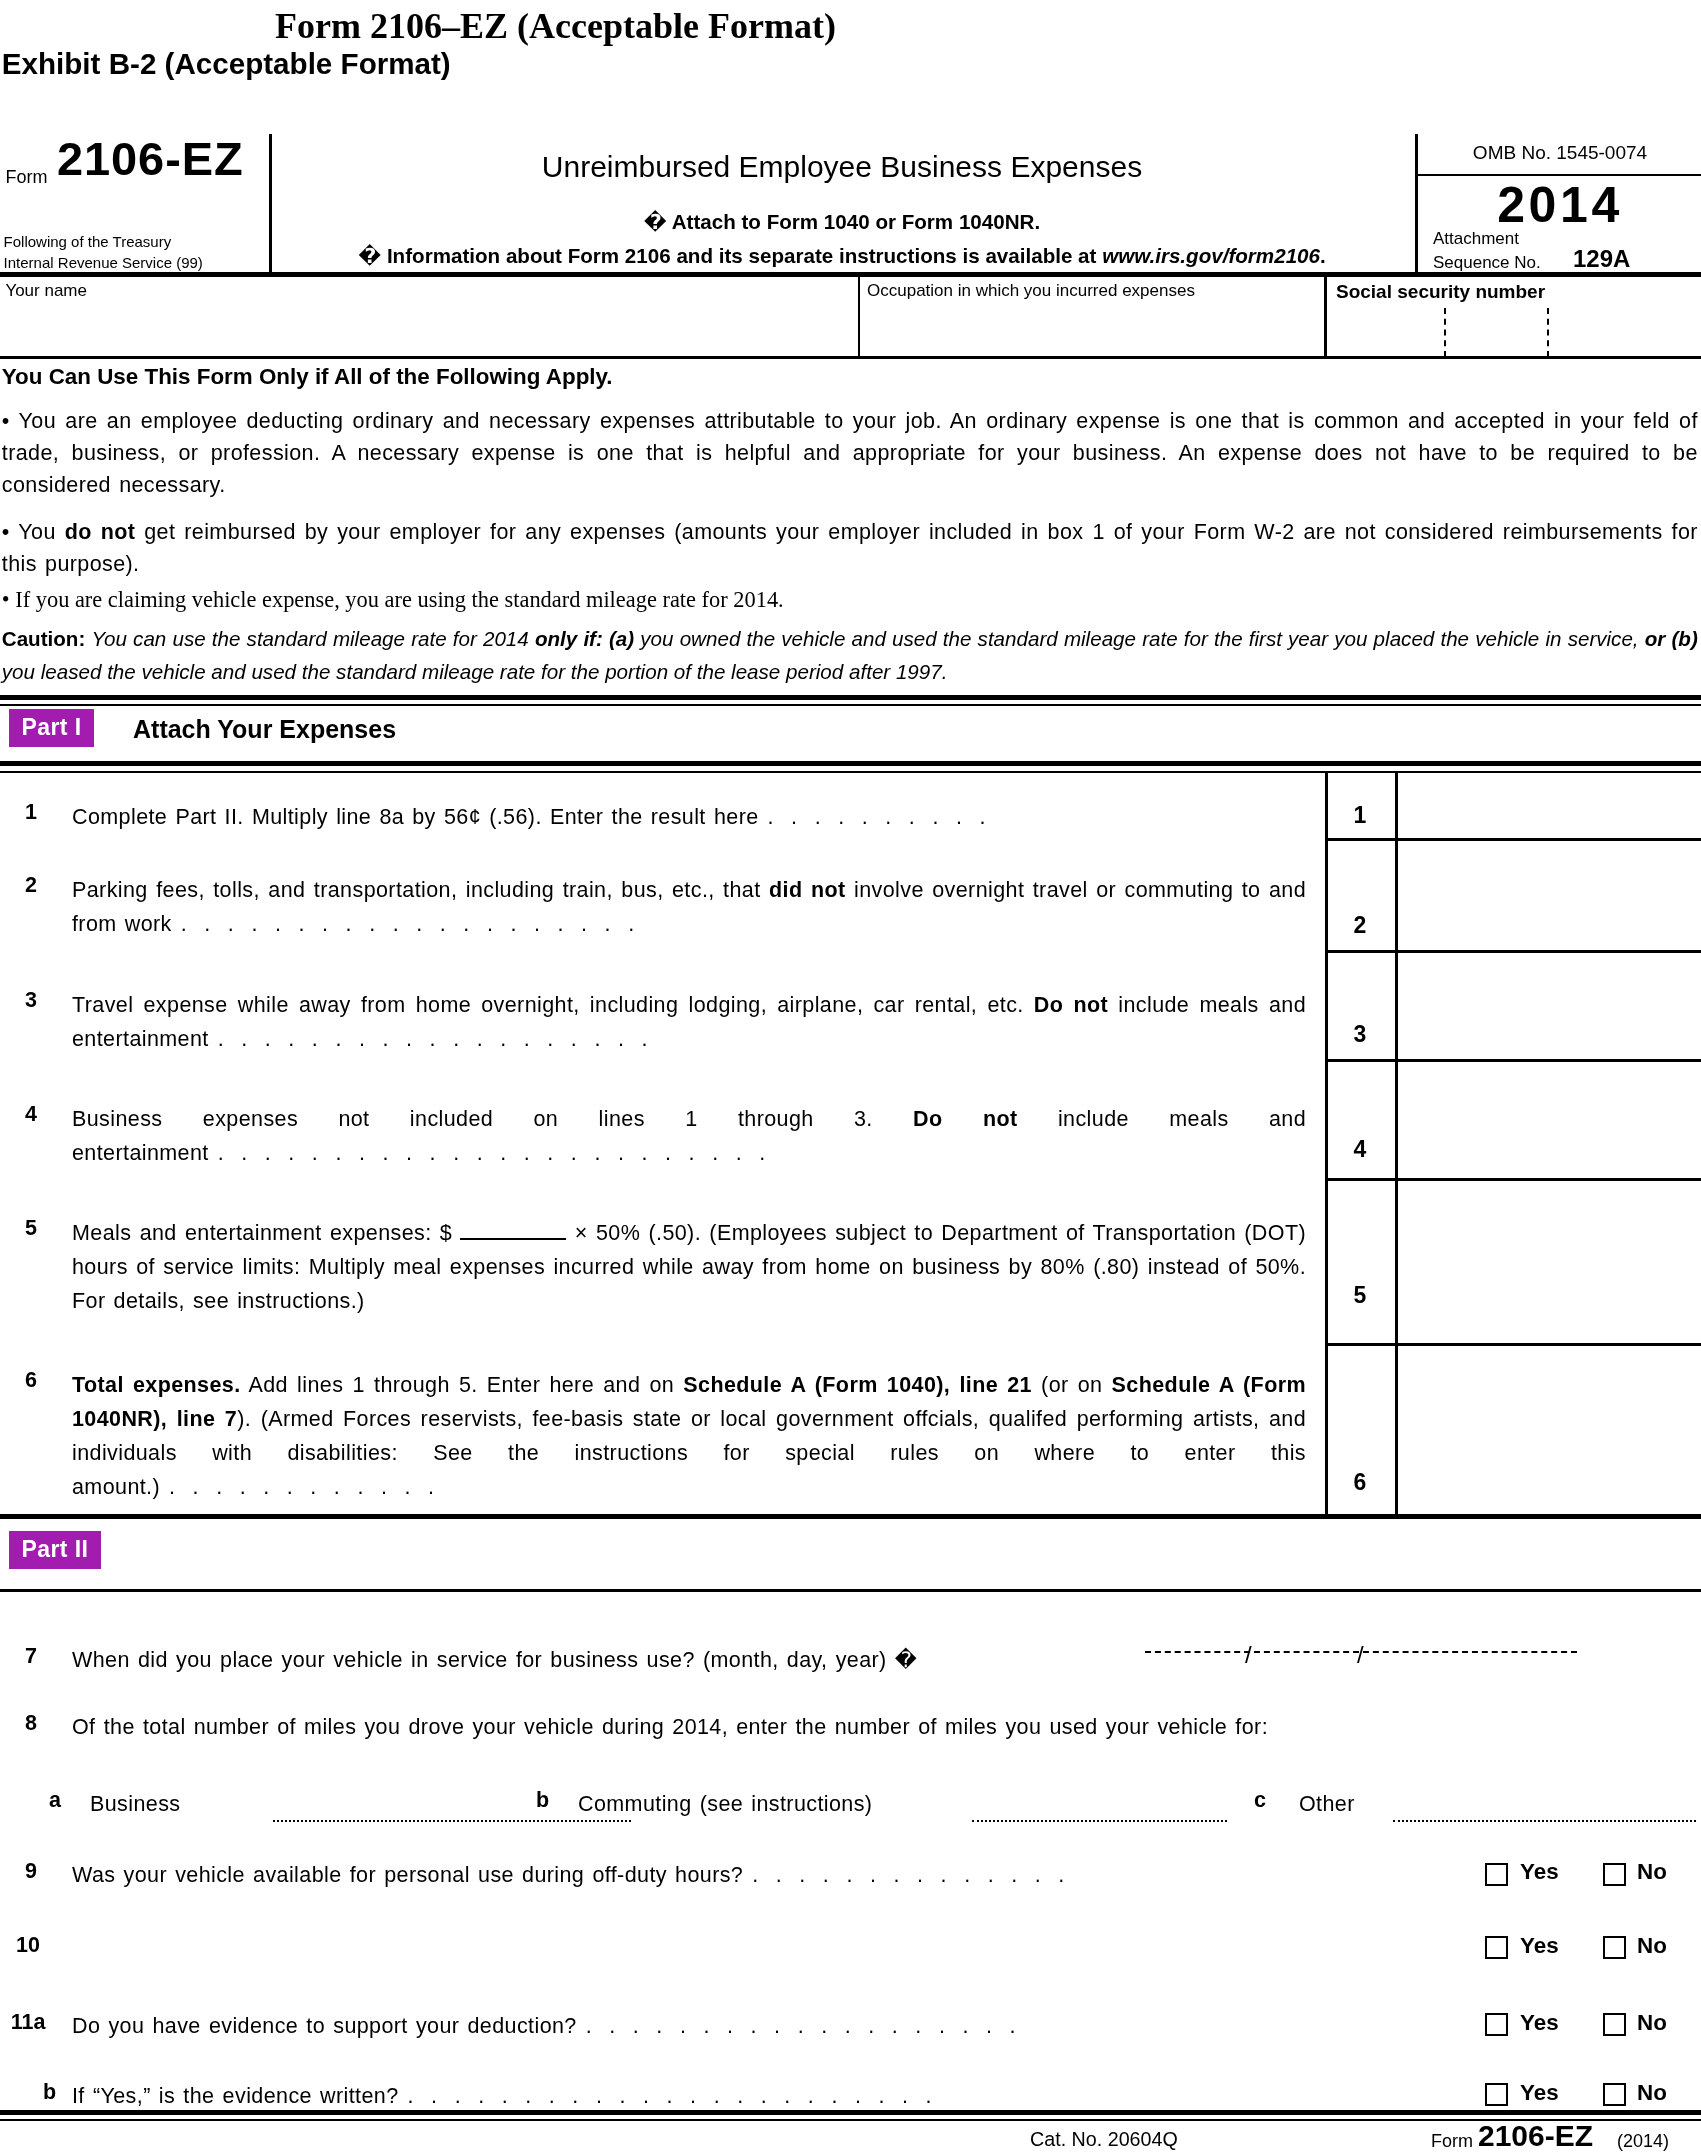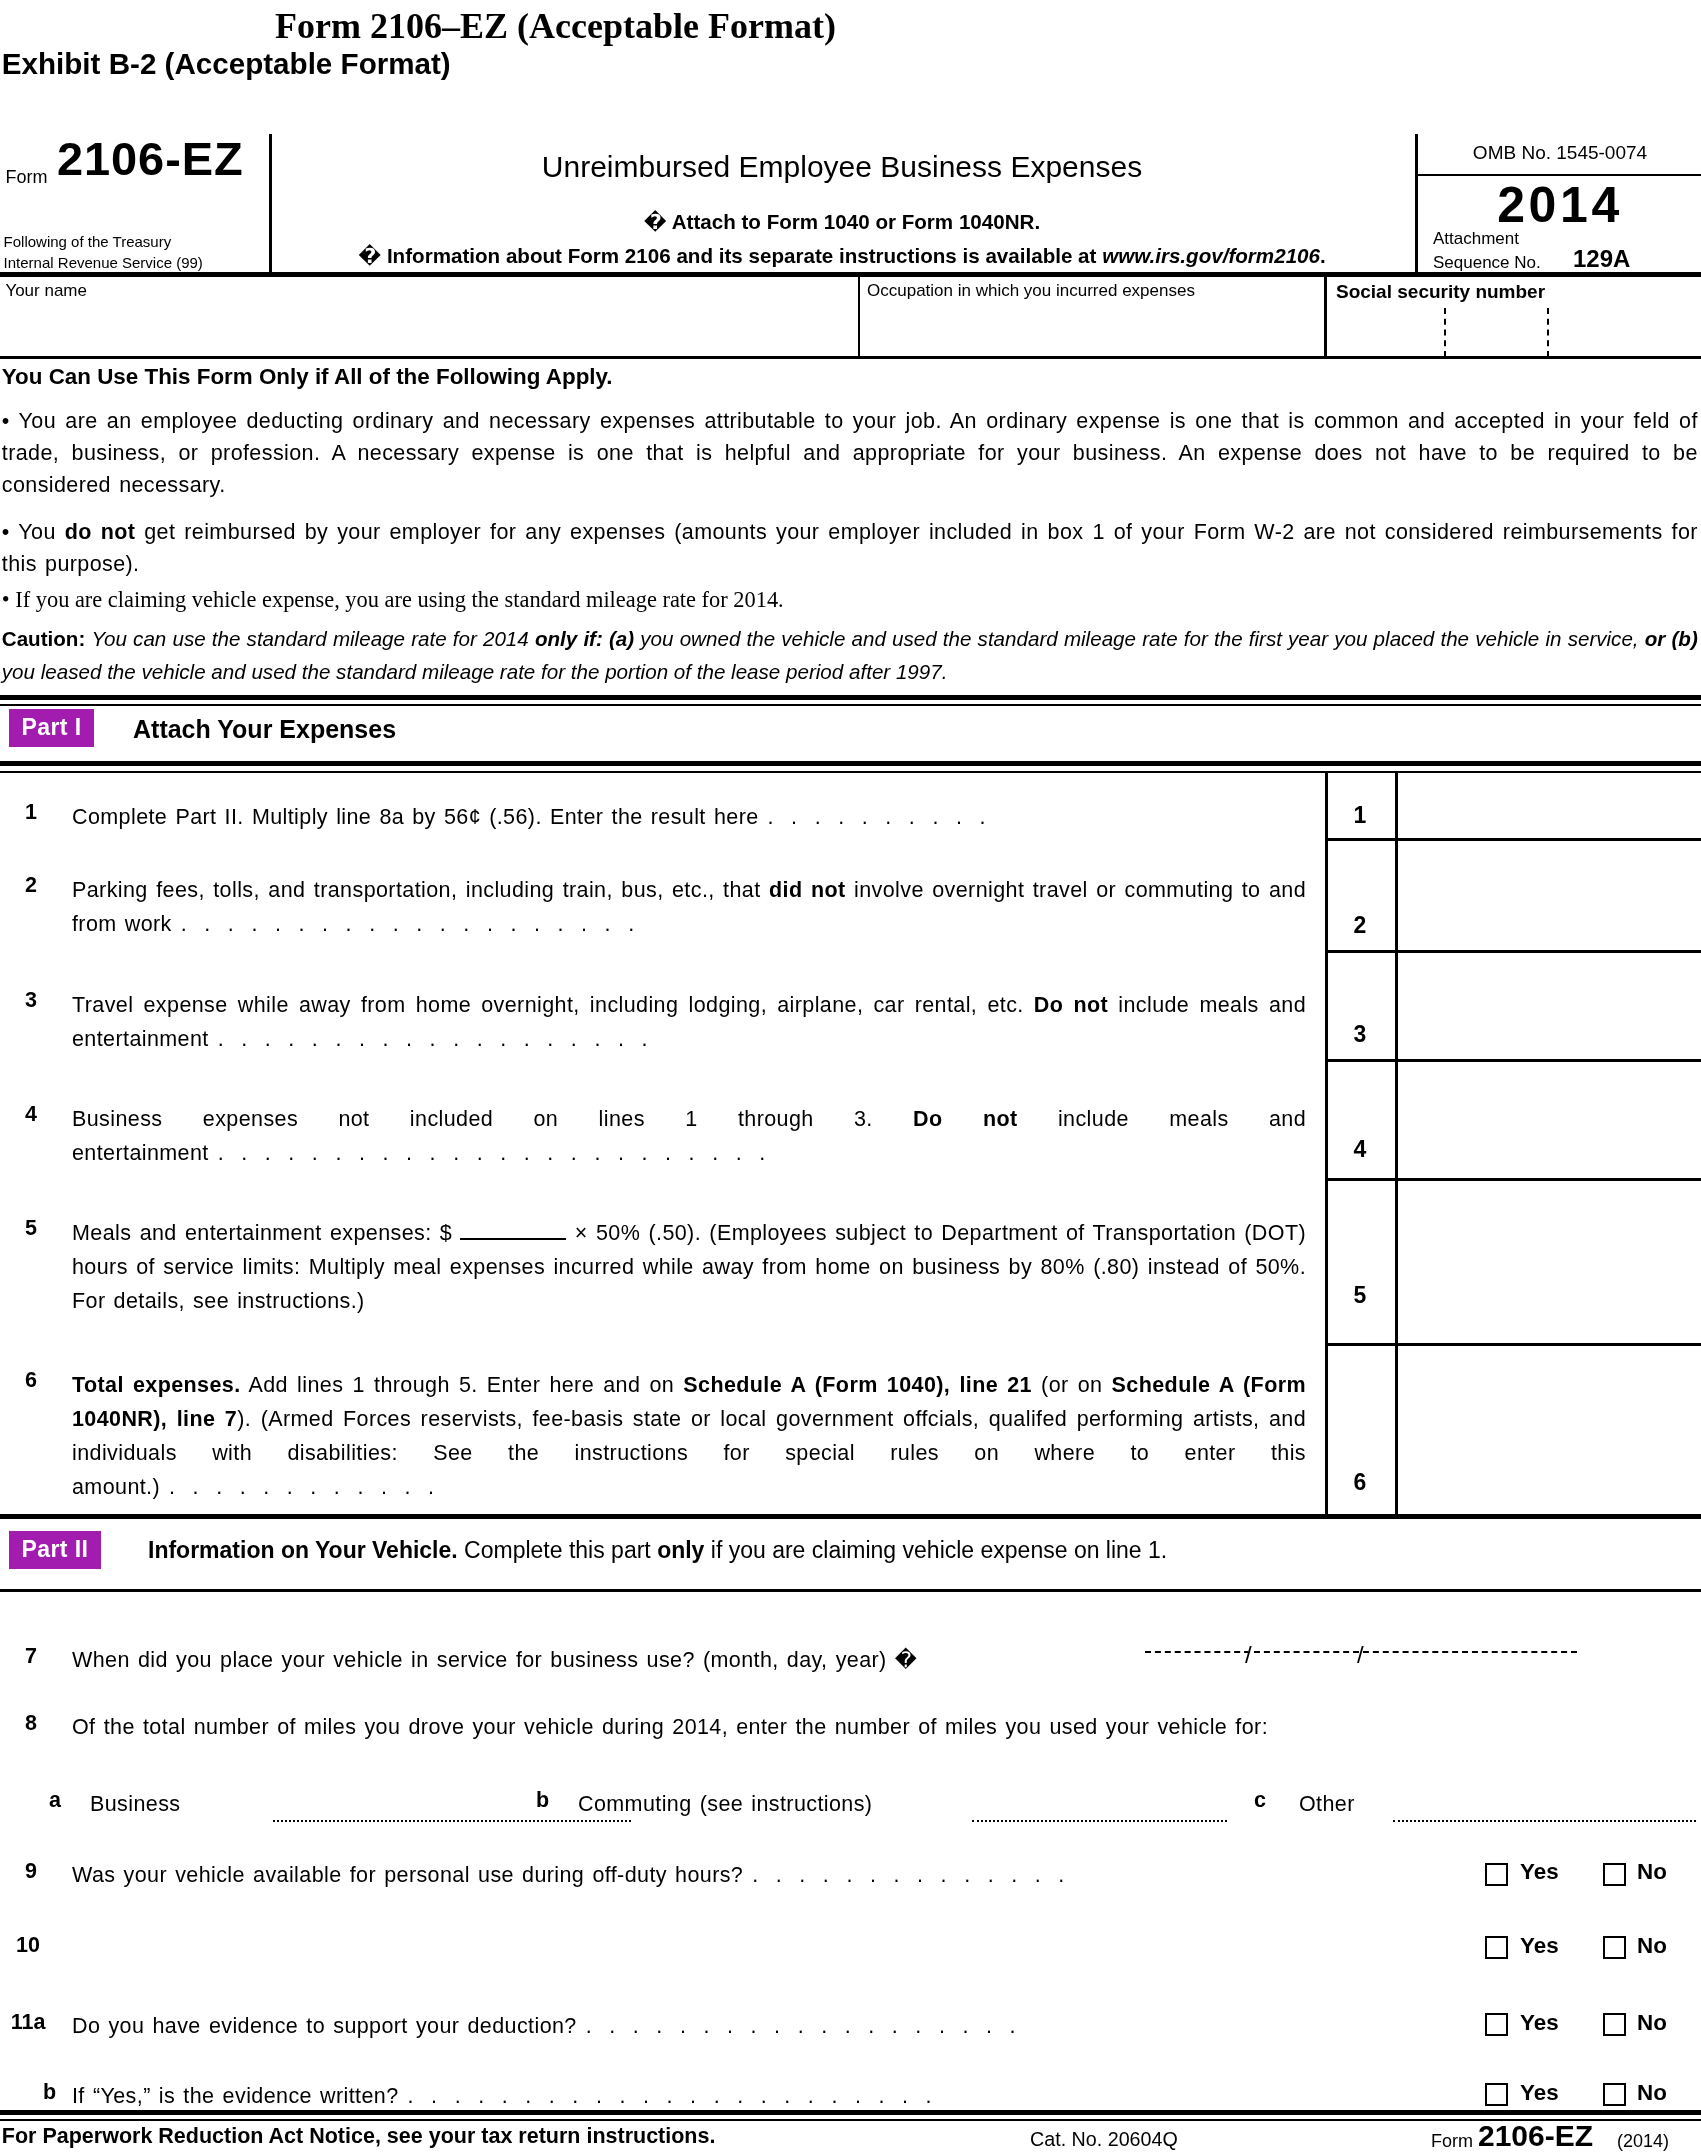--- a/index.html
+++ b/index.html
@@ -128,21 +128,20 @@
   <div class="colnum" style="top:1282px;">5</div>
 
   <div class="rownum" style="left:25px;top:1368px;">6</div>
   <div class="abs t itext just" style="left:72px;top:1368px;">
     <span><span class="seg-b">Total expenses.</span><span> Add lines 1 through 5. Enter here and on </span><span class="seg-b">Schedule A (Form 1040), line 21</span><span> (or on </span><span class="seg-b">Schedule A (Form 1040NR), line 7</span><span>). (Armed Forces reservists, fee-basis state or local government offcials, qualifed performing artists, and individuals with disabilities: See the instructions for special rules on where to enter this amount.)</span></span><span class="leader">. . . . . . . . . . . .</span>
   </div>
   <div class="colnum" style="top:1469px;">6</div>
 
   <div class="hline" style="left:0;top:1514px;width:1702px;height:5.4px;"></div>
   <div class="blackbox" style="left:9px;top:1531px;">Part II</div>
-  <div class="abs" style="left:148px;top:1537px;width:1540px;font-size:23px;"><span class="seg-b">Information on Your Vehicle.</span><span> Complete this part </span><span class="seg-b">only</span><span> if you are claiming vehicle expense on line 1.</span></div>
   <div class="hline" style="left:0;top:1589px;width:1702px;height:2.7px;"></div>
 
   <div class="rownum" style="left:25px;top:1644px;">7</div>
   <div class="abs t" style="left:72px;top:1644px;width:1075px;">When did you place your vehicle in service for business use? (month, day, year) �</div>
   <div class="dashfill" style="left:1145px;top:1651px;width:432px;"></div>
   <div class="abs" style="left:1245px;top:1641px;font-size:24px;">/</div>
   <div class="abs" style="left:1357px;top:1641px;font-size:24px;">/</div>
 
   <div class="rownum" style="left:25px;top:1711px;">8</div>
   <div class="abs t" style="left:72px;top:1711px;width:1621px;">Of the total number of miles you drove your vehicle during 2014, enter the number of miles you used your vehicle for:</div>
@@ -185,20 +184,19 @@
   <div class="abs t" style="left:72px;top:2080px;width:1397px;white-space:nowrap;">
     <span>If “Yes,” is the evidence written?</span><span class="leader">. . . . . . . . . . . . . . . . . . . . . . .</span>
   </div>
   <div class="cb" style="left:1485px;top:2083px;"></div>
   <div class="cbl" style="left:1520px;top:2080px;">Yes</div>
   <div class="cb" style="left:1603px;top:2083px;"></div>
   <div class="cbl" style="left:1637px;top:2080px;">No</div>
 
   <div class="hline" style="left:0;top:2110px;width:1702px;height:5.4px;"></div>
   <div class="hline" style="left:0;top:2119px;width:1702px;height:1.8px;"></div>
-  <div class="abs b" style="left:1.8px;top:2124px;font-size:21.5px;">For Paperwork Reduction Act Notice, see your tax return instructions.</div>
   <div class="abs" style="left:1030px;top:2128px;font-size:19.7px;">Cat. No. 20604Q</div>
   <div class="abs" style="left:1431px;top:2131px;font-size:18px;">Form</div>
   <div class="abs b" style="left:1478px;top:2119px;font-size:30px;">2106-EZ</div>
   <div class="abs" style="left:1617px;top:2131px;font-size:18px;">(2014)</div>
 
 </div>
 
 
 </body></html>

